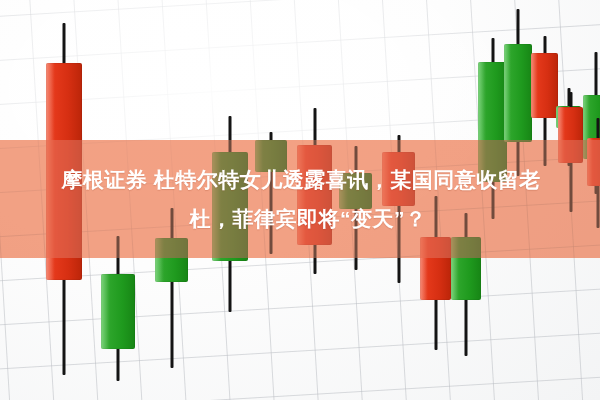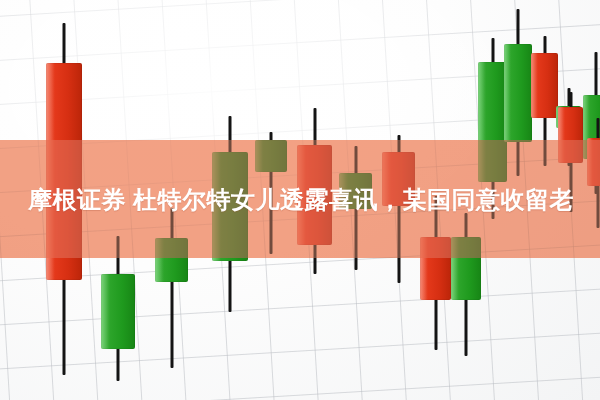--- a/index.html
+++ b/index.html
@@ -67,21 +67,21 @@
   #bandwash{
     position:absolute;left:0;right:0;
     background:#f4a183;
     opacity:.42;
   }
   #headline{
     position:absolute;left:0;right:0;
     display:flex;flex-direction:column;align-items:center;justify-content:center;
     color:#ffffff;
     font-weight:bold;
-    font-size:24px;
+    font-size:21px;
     line-height:39px;
     letter-spacing:.5px;
     text-align:center;
     white-space:nowrap;
     text-shadow:0 1px 1px rgba(150,60,30,.22);
   }
   #headline .ln{display:block;}
   #ln1{padding-left:2px;}
   #ln2{padding-left:16px;}
 </style>
@@ -162,15 +162,16 @@
         <div class="wick" style="top: 118px; height: 110px;"></div>
         <div class="body down" style="top: 138px; height: 48px;"></div>
       </div>
     </div>
 
   <div id="band" style="top: 140px; height: 118px; background: rgb(240, 138, 104);"></div>
   <div id="bandwash" style="top: 140px; height: 118px;"></div>
 
   <div id="headline" style="top: 140px; height: 118px; color: rgb(255, 255, 255);">
     <span class="ln" id="ln1">摩根证券 杜特尔特女儿透露喜讯，某国同意收留老</span>
+    <span class="ln" id="ln2">杜，菲律宾即将“变天”？</span>
   </div>
 
 </div>
 
 </body></html>

